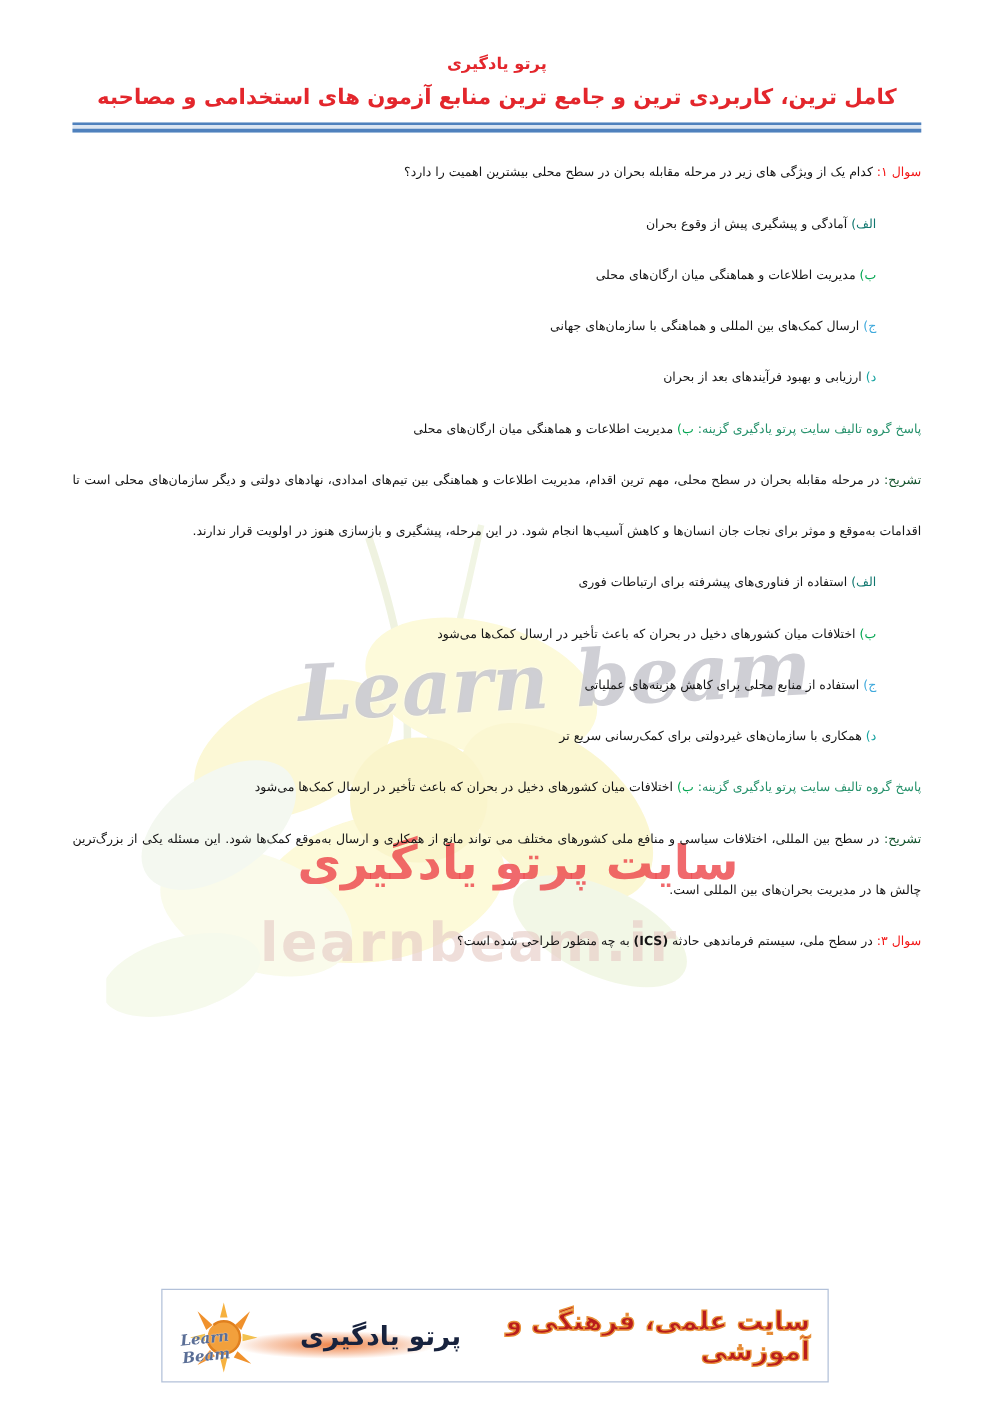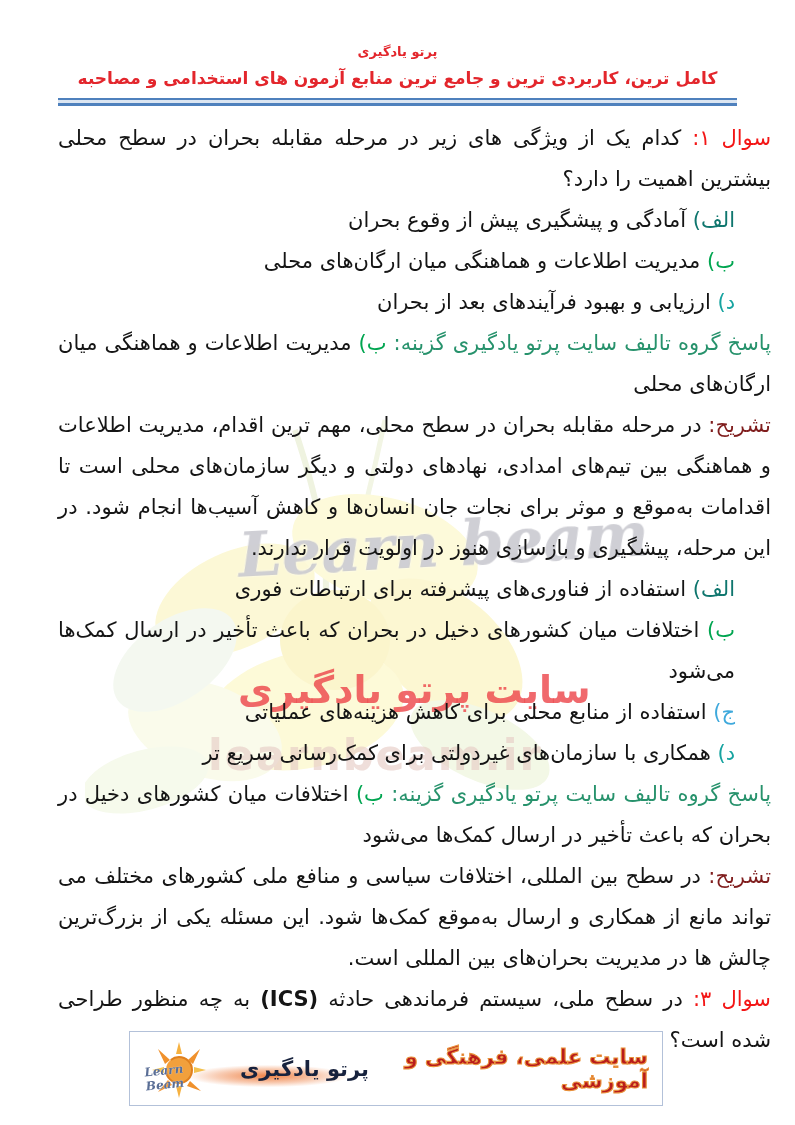--- a/index.html
+++ b/index.html
@@ -21,30 +21,30 @@
   .wm-script { left:238px; top:508px; font-family:"DejaVu Serif", serif; font-style:italic;
                font-size:62px; font-weight:bold; color:rgba(168,168,178,.55);
                transform:rotate(-3deg); text-shadow:0 0 2px rgba(255,255,255,.9); }
   .wm-site-fa { left:238px; top:668px; direction:rtl; font-size:38px; font-weight:bold;
                 color:rgba(236,68,72,.8);text-align:center; }
   .wm-site-url { left:208px; top:730px; font-size:43px; font-weight:bold;
                  letter-spacing:2px; color:rgba(231,205,198,.65); }
 
   
   .content { position:relative; z-index:1; direction:rtl; text-align:justify;
-             padding:12px 24px 0 58px; font-size:21px; line-height:41px; color:#151515; }
+             padding:12px 58px 0 58px; font-size:10px; line-height:41px; color:#151515; }
   .content p { margin:0; }
   .opt { padding-right:36px; }
   .q-label   { color:#f31616; }
   .c-a { color:#0f766e; }
   .c-b { color:#00a550; }
   .c-c { color:#3fa9dc; }
   .c-d { color:#16a3a0; }
   .ans-prefix { color:#27926c; }
-  .exp-label  { color:#7f1d1d; }
+  .exp-label  { color:#14532d; }
   .ics { font-weight:bold; }
 
   
   .footer { position:absolute; z-index:2; left:129px; top:1031px; width:534px; height:75px;
             background:#fff; border:1px solid #b3c1d9; display:flex; align-items:center;
             padding:0 14px; }
   .logo-wrap { position:relative; width:70px; height:70px; flex:0 0 auto; }
   .logo-script { position:absolute; left:1px; top:28px; font-family:"DejaVu Serif", serif;
                  font-style:italic; font-weight:bold; font-size:12px; color:#5a6e96;
                  transform:rotate(-6deg); text-shadow:0 0 1px #fff; }
@@ -94,20 +94,24 @@
       <span class="q-label">سوال ۱:</span>
       <span>کدام یک از ویژگی های زیر در مرحله مقابله بحران در سطح محلی بیشترین اهمیت را دارد؟</span>
     </p>
     <p class="opt">
       <span class="c-a">الف)</span>
       <span>آمادگی و پیشگیری پیش از وقوع بحران</span>
     </p>
     <p class="opt">
       <span class="c-b">ب)</span>
       <span>مدیریت اطلاعات و هماهنگی میان ارگان‌های محلی</span>
+    </p>
+    <p class="opt">
+      <span class="c-c">ج)</span>
+      <span>ارسال کمک‌های بین المللی و هماهنگی با سازمان‌های جهانی</span>
     </p>
     <p class="opt">
       <span class="c-d">د)</span>
       <span>ارزیابی و بهبود فرآیندهای بعد از بحران</span>
     </p>
     <p>
       <span class="ans-prefix">پاسخ گروه تالیف سایت پرتو یادگیری گزینه:</span>
       <span class="c-b">ب)</span>
       <span>مدیریت اطلاعات و هماهنگی میان ارگان‌های محلی</span>
     </p>

